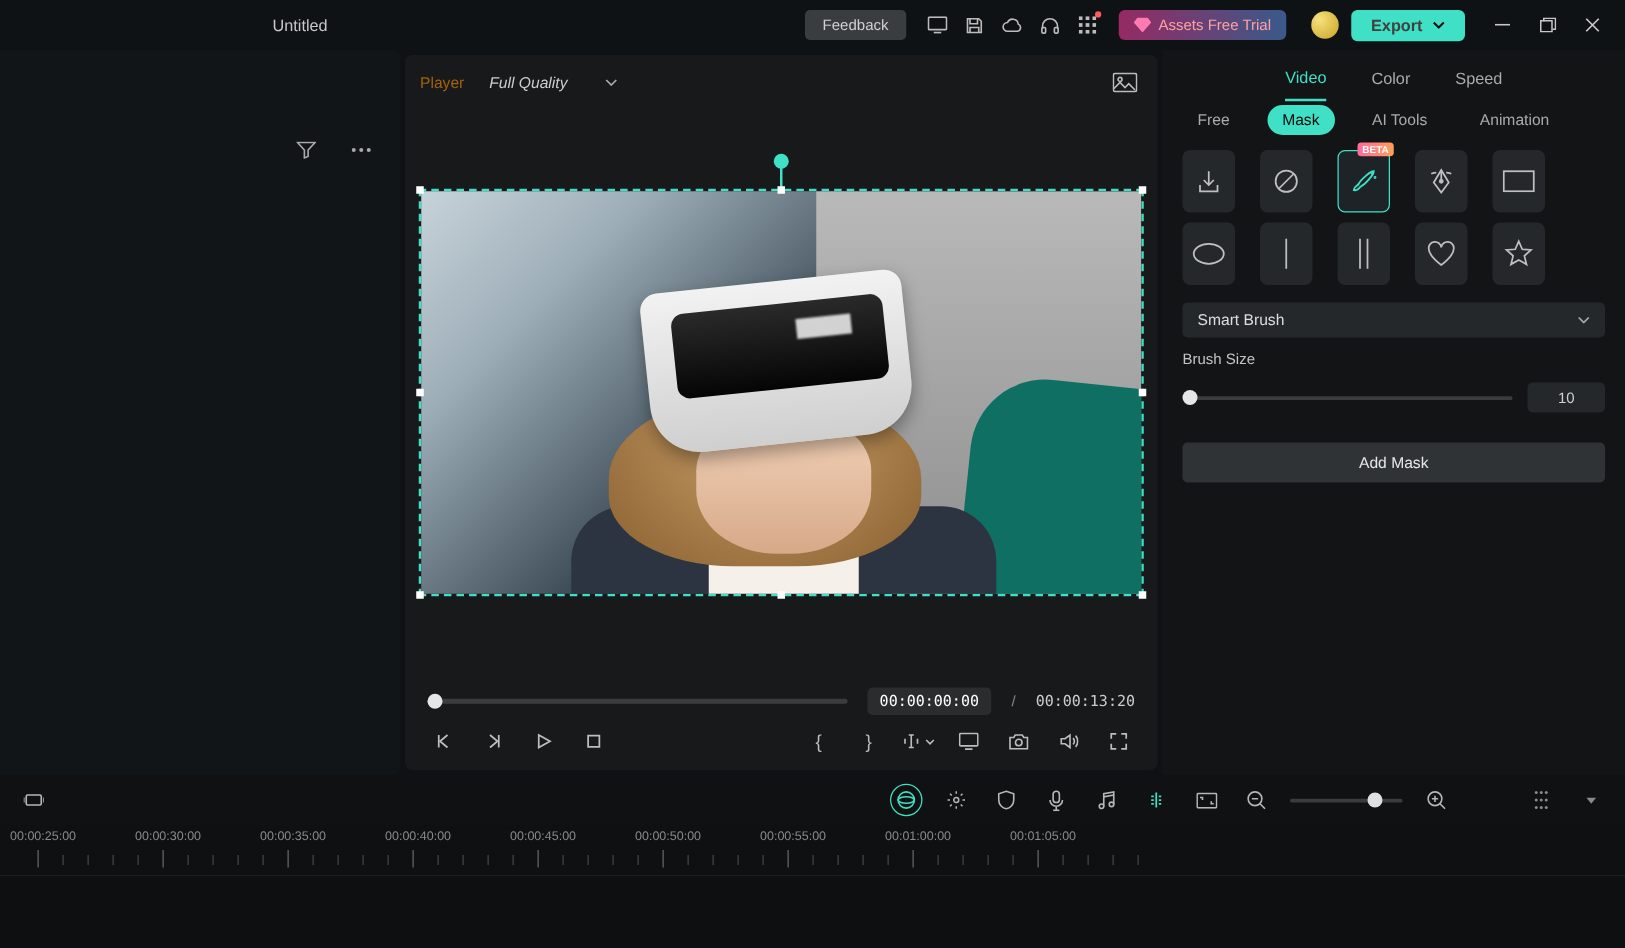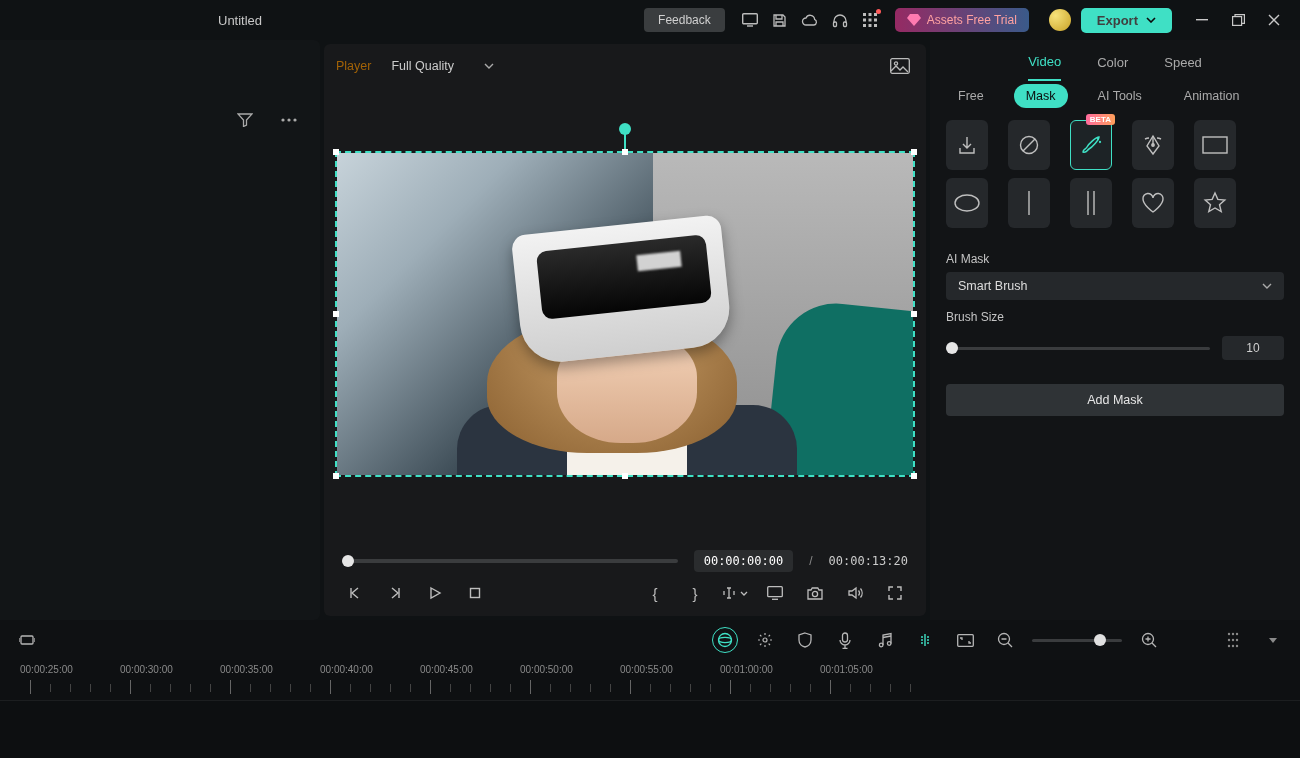--- a/index.html
+++ b/index.html
@@ -19,21 +19,21 @@
 
 
 .main { display:flex; height:580px; }
 .left-panel { width:320px; background:#121517; border-radius:0 6px 6px 0; }
 .left-tools { display:flex; justify-content:flex-end; gap:14px; padding:12px 16px; height:40px; align-items:center; margin-top:60px;}
 .left-tools svg { color:#aaa; }
 
 .center { flex:1; margin:4px; background:#18191b; border-radius:6px; display:flex; flex-direction:column; }
 .center-top { display:flex; align-items:center; padding:8px 12px; height:44px; }
 .center-top .lbl { font-size:12.5px; color:#a16207; margin-right:20px; }
-.quality-sel { display:flex; align-items:center; gap:30px; font-size:12.5px; color:#ccc; cursor:pointer; }
+.quality-sel { display:flex; align-items:center; gap:30px; font-size:12.5px; color:#ccc; cursor:pointer;font-style:italic; }
 .center-top .spacer { flex:1; }
 .aspect-btn { width:28px; height:28px; display:flex; align-items:center; justify-content:center; color:#bbb; cursor:pointer; }
 
 .preview-area { flex:1; display:flex; align-items:center; justify-content:center; position:relative; }
 .video-frame { width:580px; height:326px; position:relative; border:2px dashed #3fe0c5; }
 .video-frame .handle { position:absolute; width:6px; height:6px; background:#fff; }
 .video-frame .h-tl{top:-4px;left:-4px;} .video-frame .h-tr{top:-4px;right:-4px;}
 .video-frame .h-bl{bottom:-4px;left:-4px;} .video-frame .h-br{bottom:-4px;right:-4px;}
 .video-frame .h-tm{top:-4px;left:50%;margin-left:-3px;} .video-frame .h-bm{bottom:-4px;left:50%;margin-left:-3px;}
 .video-frame .h-ml{top:50%;left:-4px;margin-top:-3px;} .video-frame .h-mr{top:50%;right:-4px;margin-top:-3px;}
@@ -82,21 +82,21 @@
 .add-mask-btn { margin:18px 16px; background:#2f3336; text-align:center; padding:9px 0; border-radius:4px; font-size:12.5px; color:#e6e6e6; cursor:pointer; }
 
 
 .timeline-bar { height:40px; display:flex; align-items:center; gap:14px; padding:0 14px; background:#0f1113; }
 .tl-btn { width:26px; height:26px; display:flex; align-items:center; justify-content:center; color:#b6b6b6; cursor:pointer; }
 .tl-btn.accent { border:1.5px solid #3fe0c5; border-radius:50%; padding:3px;}
 .zoom-track{ width:90px; height:3px; background:#3a3c3e; position:relative; border-radius:2px; cursor:pointer;}
 .zoom-knob{position:absolute; right:16px; top:-4.5px; width:12px;height:12px;border-radius:50%;background:#e0e0e0;}
 
 .ruler { height:40px; background:#0e1012; position:relative; font-size:10px; color:#8a8a8a; }
-.ruler .tick-major{position:absolute; top:0; text-align:left;margin-left:12px;}
+.ruler .tick-major{position:absolute; top:0; text-align:left;}
 .ruler .line-row{position:absolute; top:20px; left:0; right:0; height:14px;}
 .ruler .mj{position:absolute; top:0; width:1px; height:14px; background:#666;}
 .ruler .mn{position:absolute; top:4px; width:1px; height:8px; background:#444;}
 .tracks { height:70px; background:#0d0f11; border-top:1px solid #1c1e20;}
 
 svg { display:block; }
 </style>
 </head>
 <body>
 
@@ -374,21 +374,20 @@
             <path d="M12 20S2 13 2 7a5 5 0 0110-1 5 5 0 0110 1c0 6-10 13-10 13z"></path>
           </svg>
         </div>
       <div class="mask-cell">
           <svg width="24" height="24" viewBox="0 0 24 24" fill="none" stroke="currentColor" stroke-width="1.4">
             <path d="M12 2l2.8 6.4 7 .6-5.3 4.7 1.7 6.8L12 17l-6.2 3.5 1.7-6.8L2.2 9l7-.6z"></path>
           </svg>
         </div>
     </div>
 
-    <div class="field-lbl">AI Mask</div>
     <div class="dropdown">
       <span>Smart Brush</span>
       <svg width="10" height="6" viewBox="0 0 10 6" fill="none" stroke="#aaa" stroke-width="1.4">
           <path d="M1 1l4 4 4-4"></path>
         </svg>
     </div>
 
     <div class="field-lbl">Brush Size</div>
     <div class="slider-row">
       <div class="slider-track">

